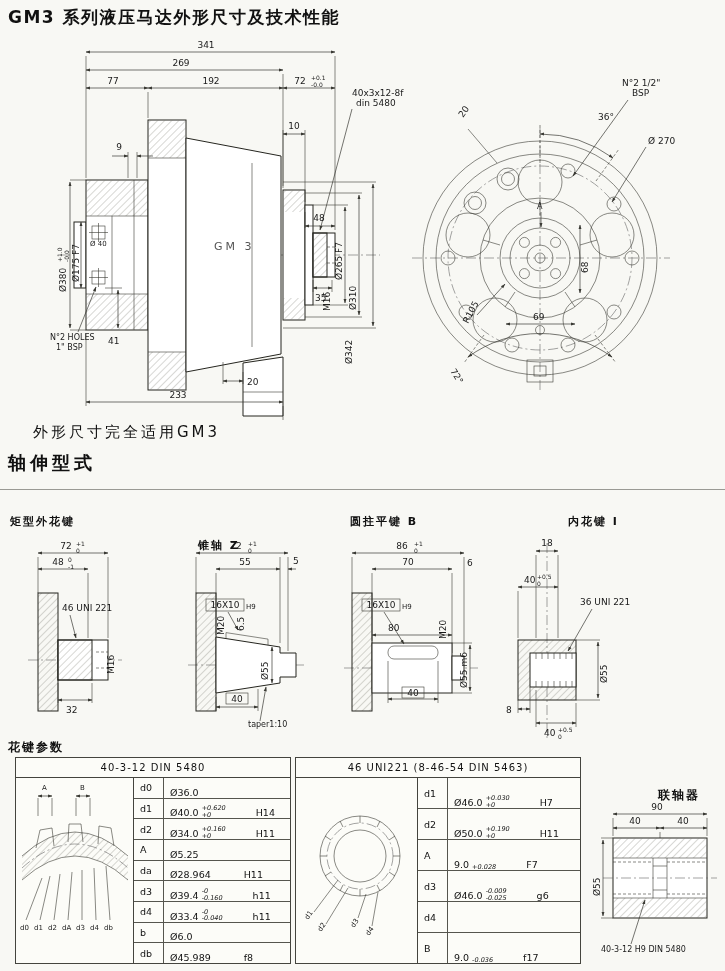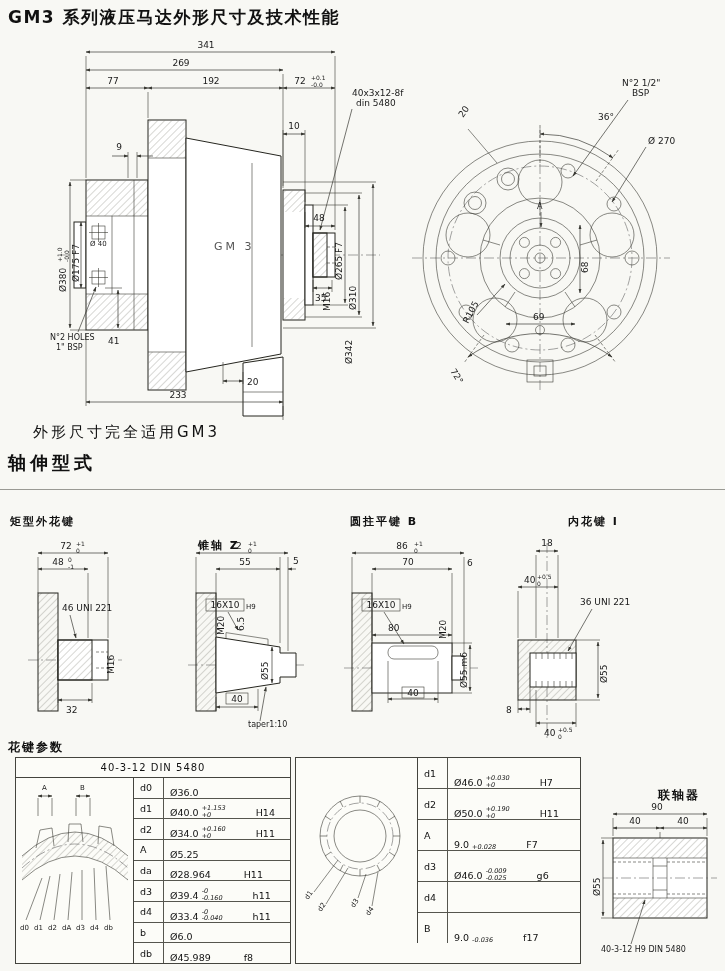--- a/index.html
+++ b/index.html
@@ -414,21 +414,21 @@
               <i></i>
             </span>
             <span class="grade"></span>
           </span>
         </div>
       <div class="trow">
           <span class="tp">d1</span>
           <span class="tv">
             <span>Ø40.0</span>
             <span class="tols">
-              <i>+1.153</i>
+              <i>+0.620</i>
               <i>+0</i>
             </span>
             <span class="grade">H14</span>
           </span>
         </div>
       <div class="trow">
           <span class="tp">d2</span>
           <span class="tv">
             <span>Ø34.0</span>
             <span class="tols">
@@ -502,20 +502,21 @@
               <i></i>
             </span>
             <span class="grade">f8</span>
           </span>
         </div>
     </div>
   </div>
 </div>
 
 <div class="tbl" style="left:295px; top:757px; width:286px; height:207px;">
+  <div class="tbl-header">46 UNI221 (8-46-54 DIN 5463)</div>
   <div class="tbl-body">
     <div class="tbl-diagram" style="width:122px;">
       <svg style="left:0;top:0;" width="122" height="186" viewBox="0 0 122 186">
         <circle class="thin" cx="64" cy="78" r="40"></circle>
         <circle class="cl" cx="64" cy="78" r="33" fill="none"></circle>
         <circle class="thin" cx="64" cy="78" r="26"></circle>
         <path class="thin" d="M104,78 L97,78 M99,58 L93,62 M84,43 L81,49 M64,38 L64,45 M44,43 L47,49 M29,58 L35,62 M24,78 L31,78 M29,98 L35,94 M44,113 L47,107 M64,118 L64,111 M84,113 L81,107 M99,98 L93,94"></path>
         <path class="thin" d="M18,134 L42,102 M30,146 L52,110 M62,140 L70,116 M76,148 L82,114"></path>
         <g transform="translate(12,142) rotate(-55)">
             <text class="small">d1</text>

